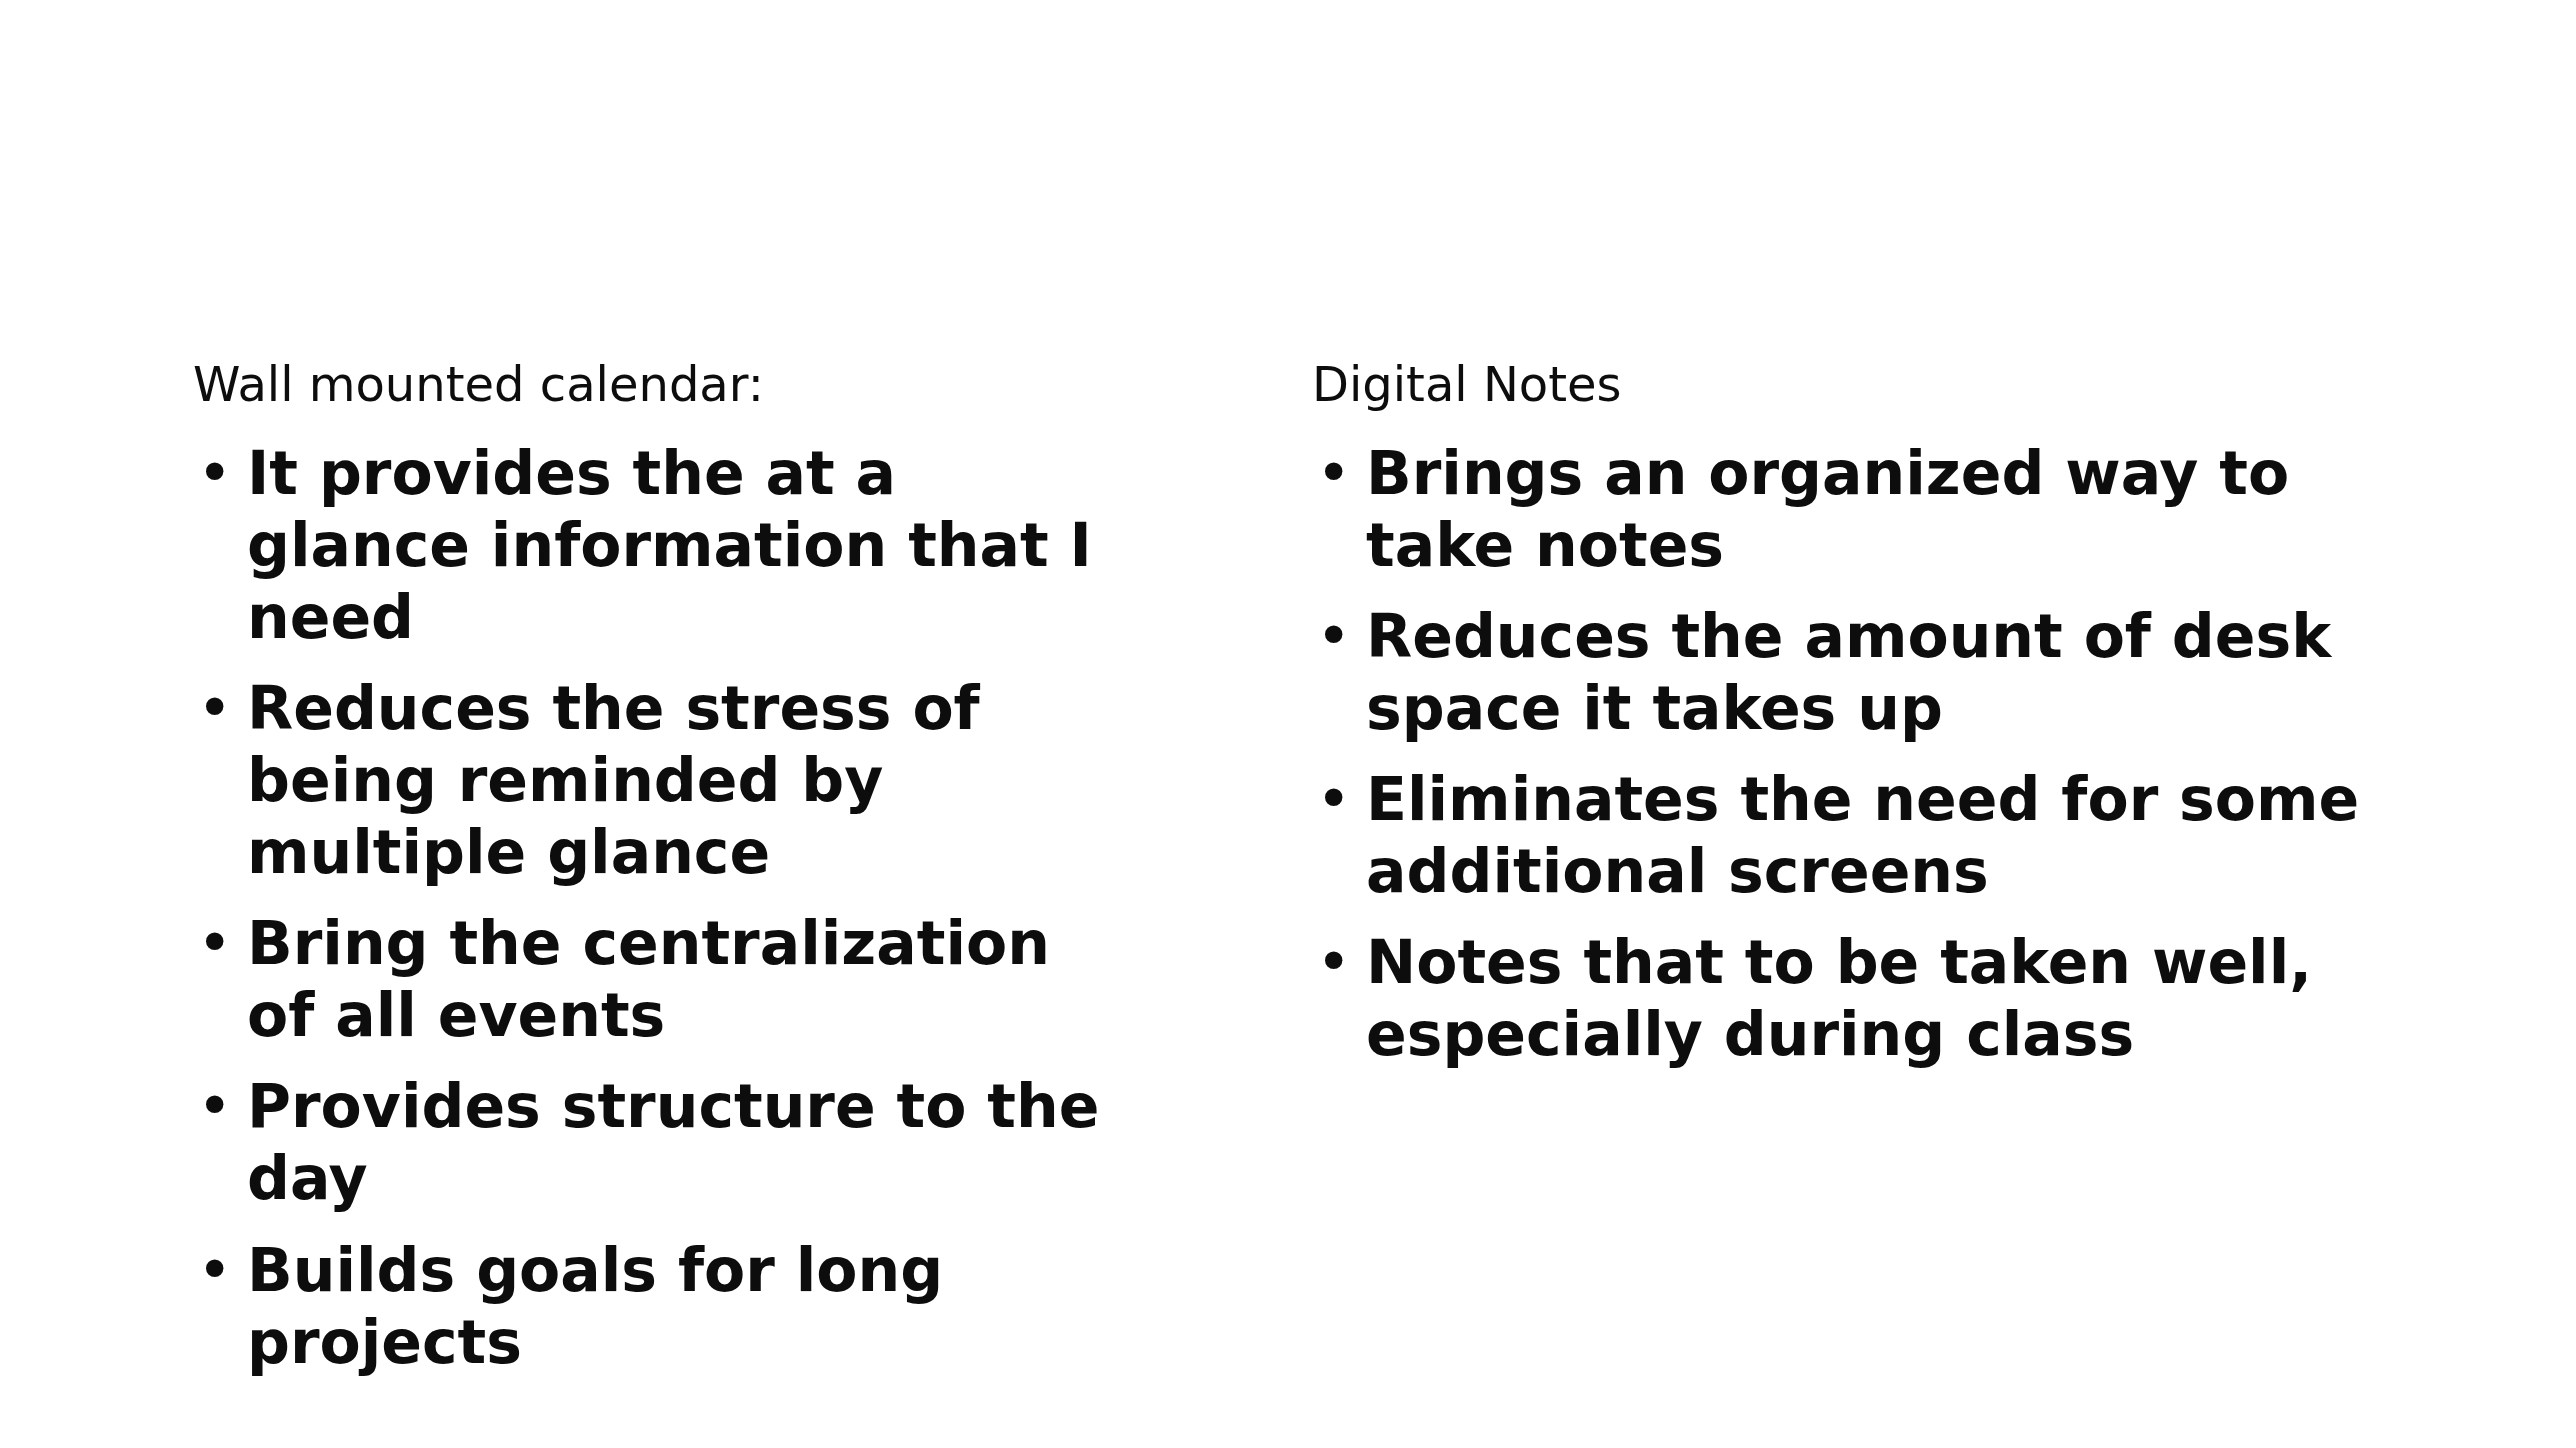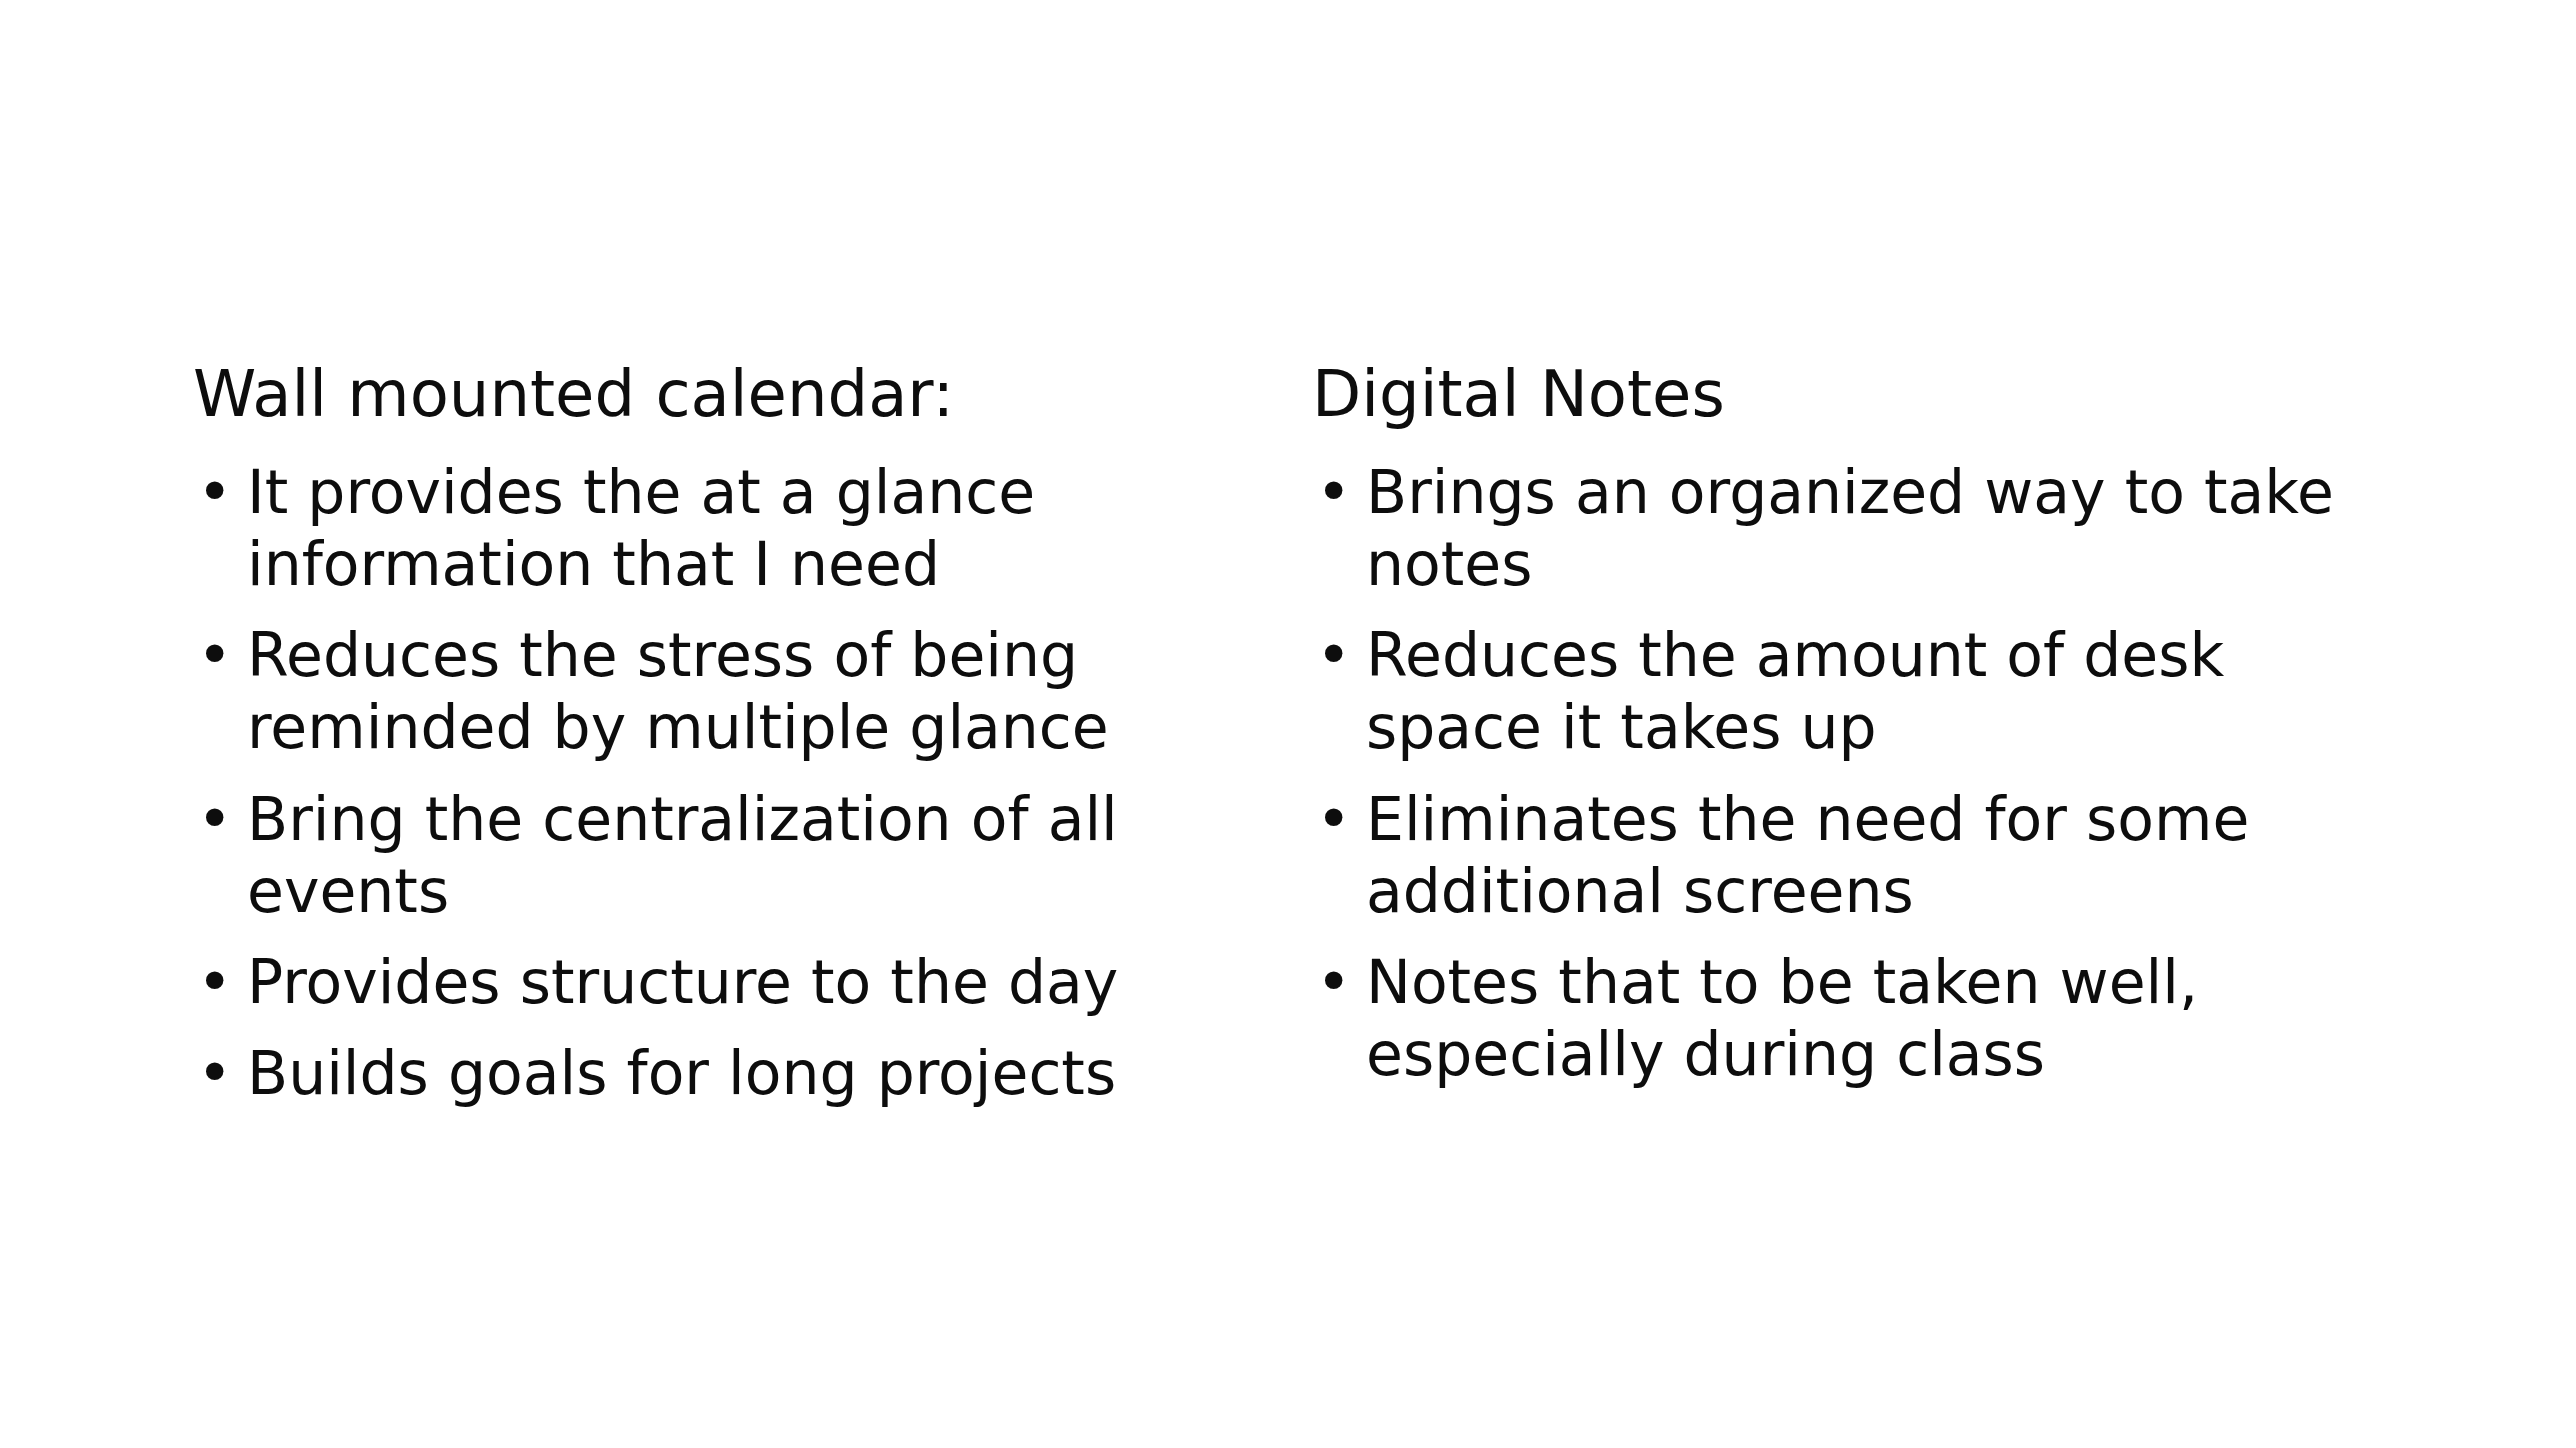--- a/index.html
+++ b/index.html
@@ -51,21 +51,21 @@
   .column {
     box-sizing: border-box;
   }
 
   .column-left  { width: 976px; padding-right: 39px; }
   .column-right { width: 1072px; margin-left: 143px; }
 
   .column-heading {
     font-family: "DejaVu Sans", sans-serif;
     font-weight: 400;
-    font-size: 64px;
+    font-size: 48px;
     line-height: 1.22;
     color: #0d0d0d;
     margin: 0 0 23px 0;
     white-space: nowrap;
   }
 
   .bullet-list {
     list-style: none;
     margin: 0;
     padding: 0;
@@ -89,20 +89,21 @@
     left: 3.9px;
     top: 0;
     width: 39px;
     font-size: 60px;
     line-height: 1.20;
     color: #0d0d0d;
   }
 
   .bullet-text {
     display: block;
+    font-weight: bold;
   }
 </style>
 </head>
 <body>
 
 <div class="slide">
 
 
   <div class="columns">
 

